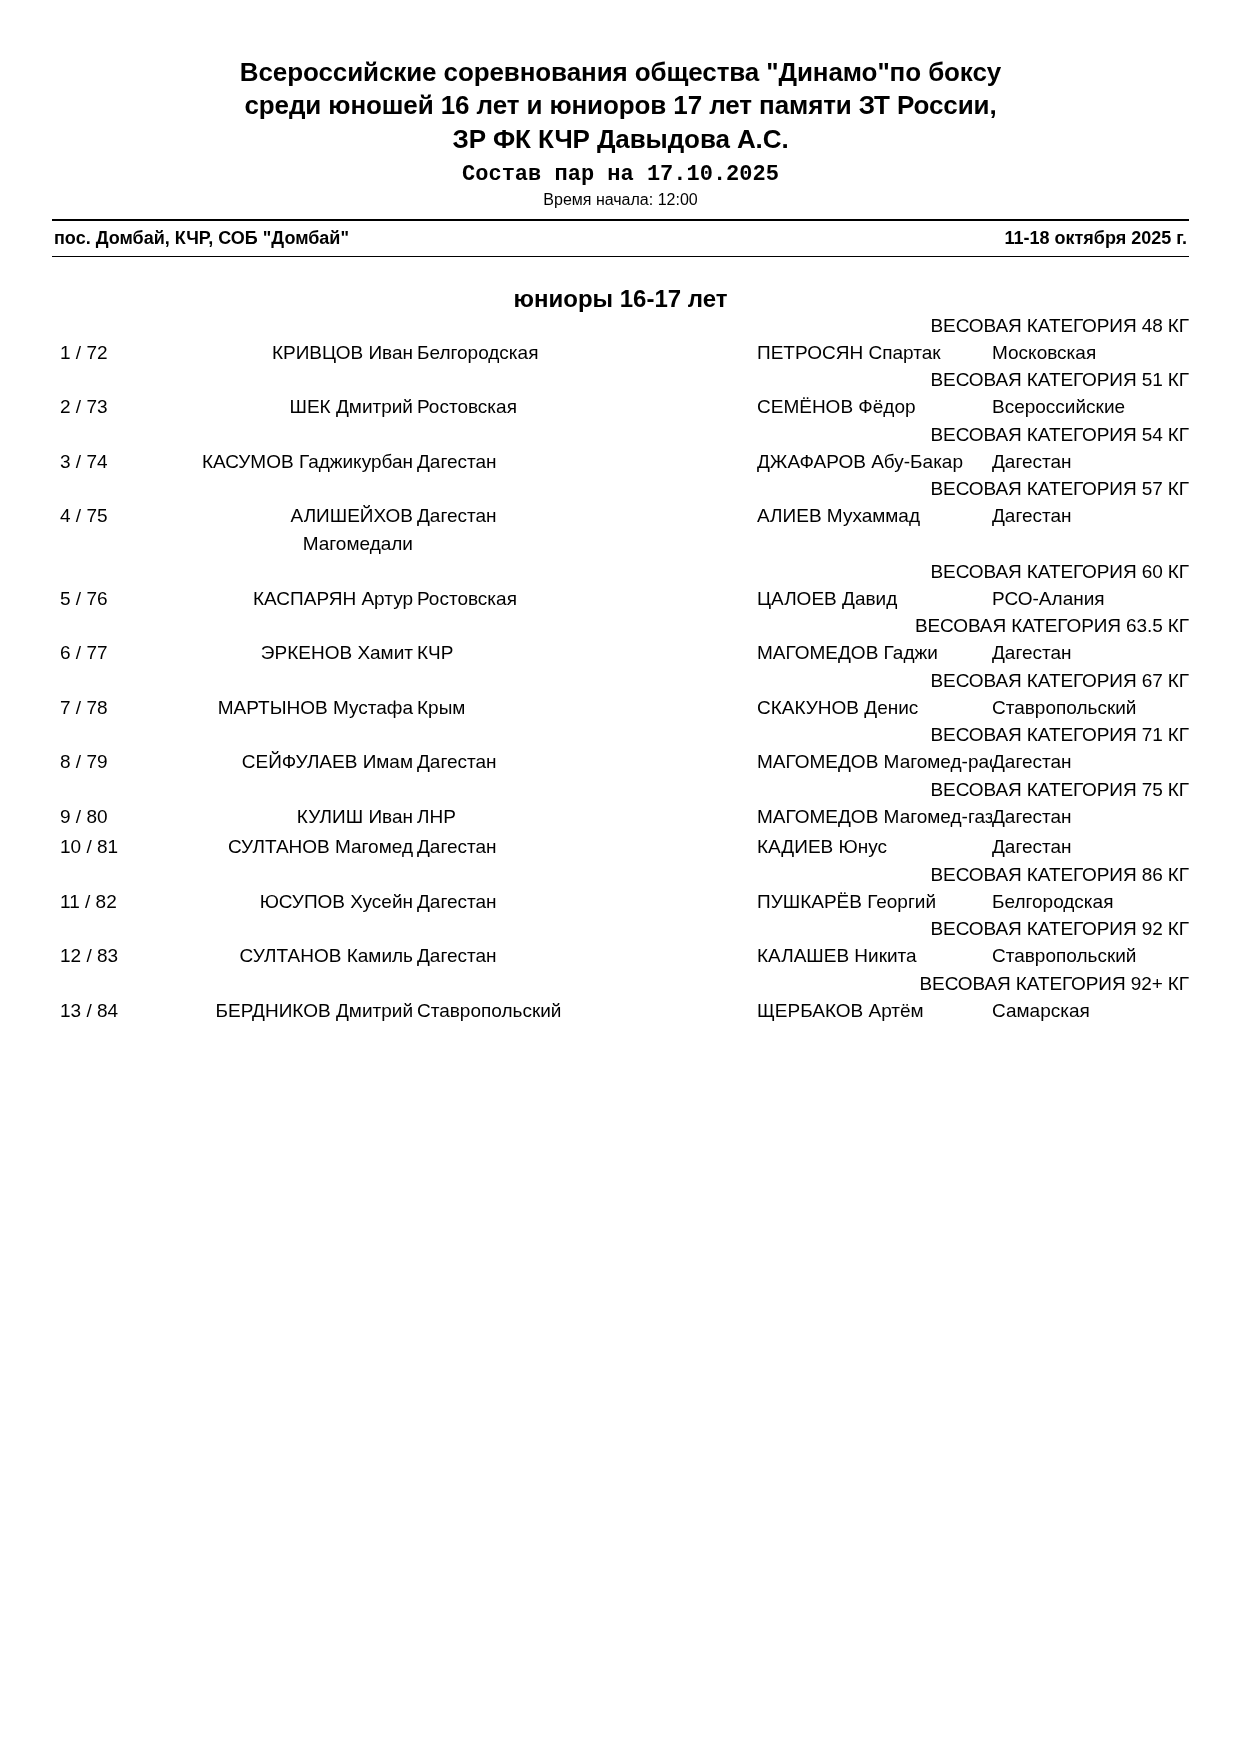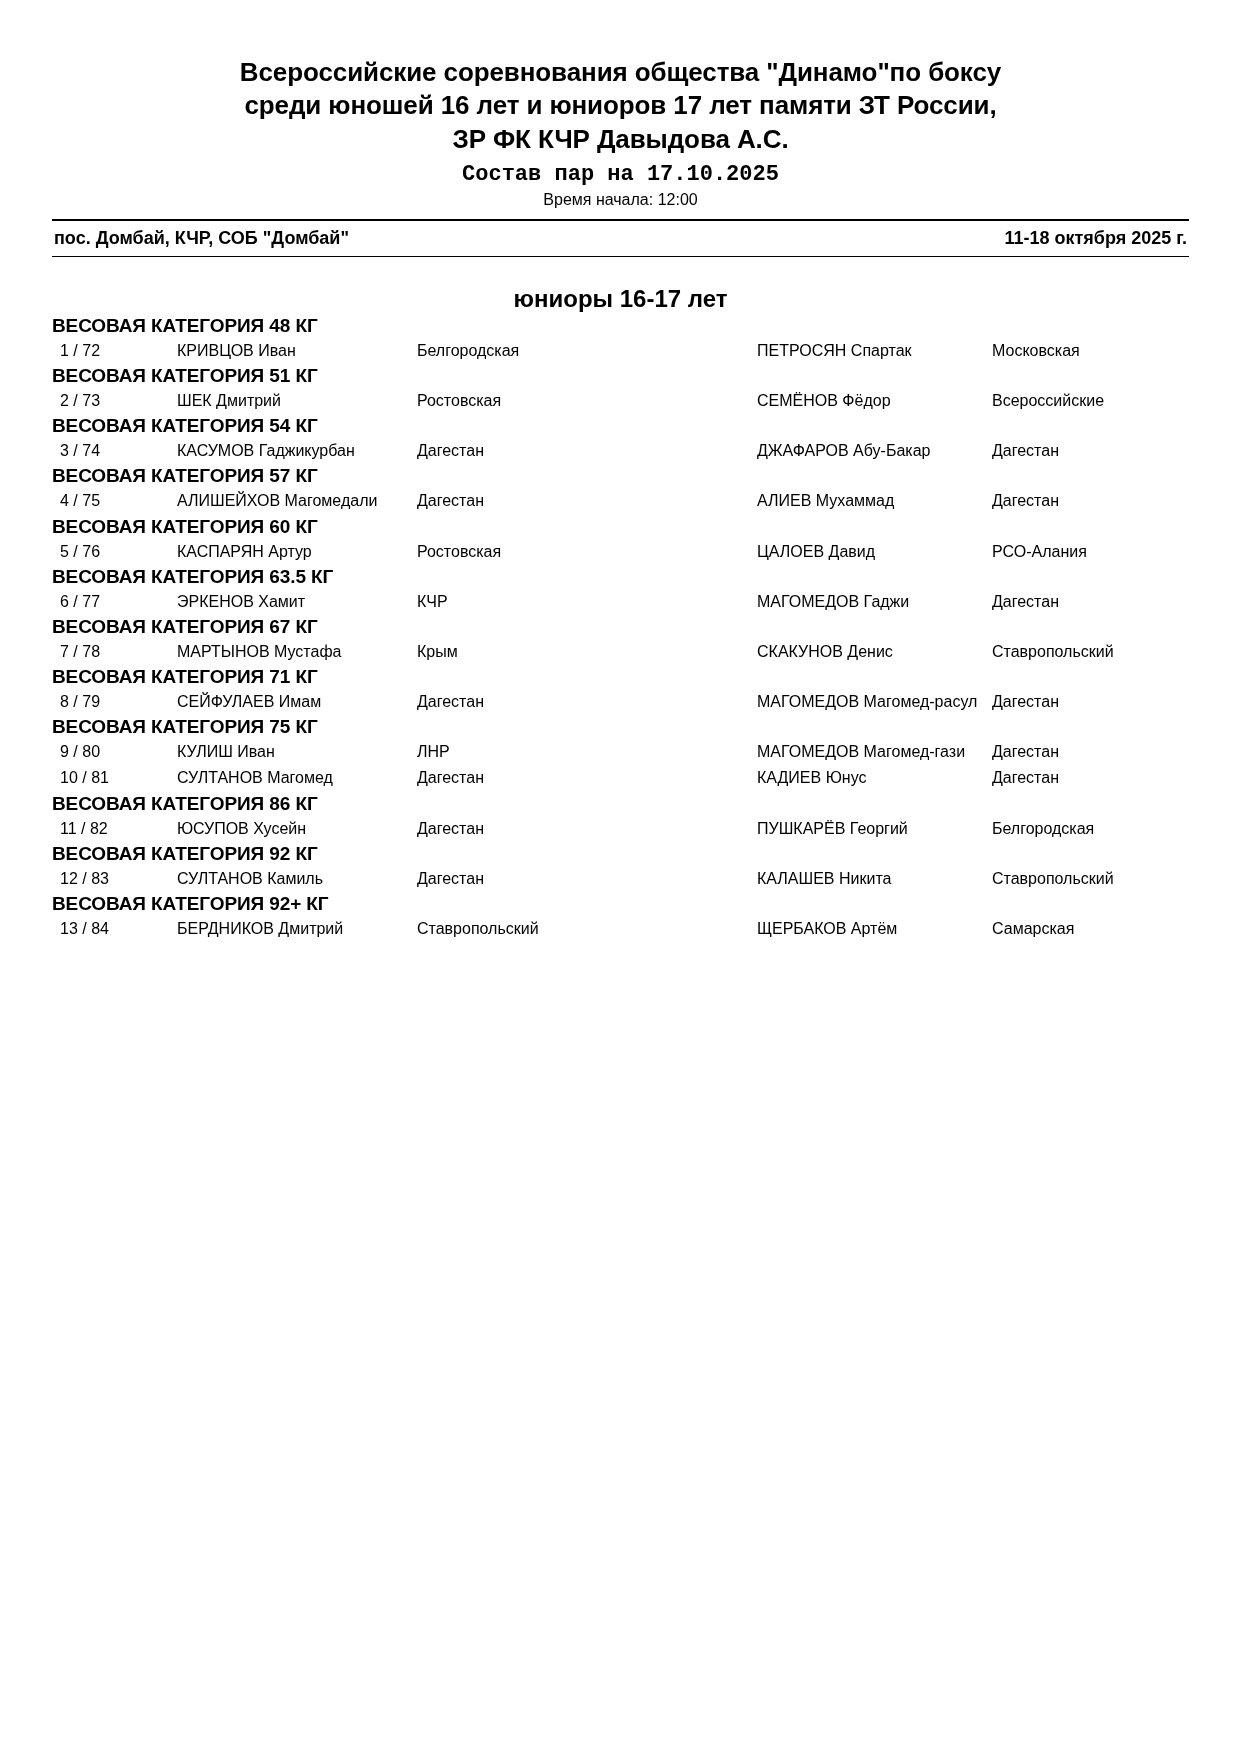--- a/index.html
+++ b/index.html
@@ -58,44 +58,45 @@
     border-top: 1.5px solid #000;
   }
   .section-title {
     text-align: center;
     font-size: 24px;
     font-weight: bold;
     margin-top: 28px;
     margin-bottom: 2px;
   }
   .cat-title {
-    text-align: left;
+    text-align: right;
     font-size: 19px;
-    font-weight: bold;
+    font-weight: normal;
     margin: 2px 0 1px 0;
     letter-spacing: -0.1px;
   }
   .bout {
     display: flex;
     align-items: baseline;
-    font-size: 16px;
+    font-size: 19px;
     line-height: 1.45;
     margin: 2px 0 3px 0;
   }
   .c-num {
     width: 125px;
     flex: 0 0 125px;
     padding-left: 8px;
     box-sizing: border-box;
   }
   .c-red {
     width: 240px;
     flex: 0 0 240px;
     box-sizing: border-box;
     padding-right: 4px;
+    text-align: right;
   }
   .c-redreg {
     width: 340px;
     flex: 0 0 340px;
     box-sizing: border-box;
     padding-right: 2px;
     overflow: hidden;
     white-space: nowrap;
   }
   .c-blue {

